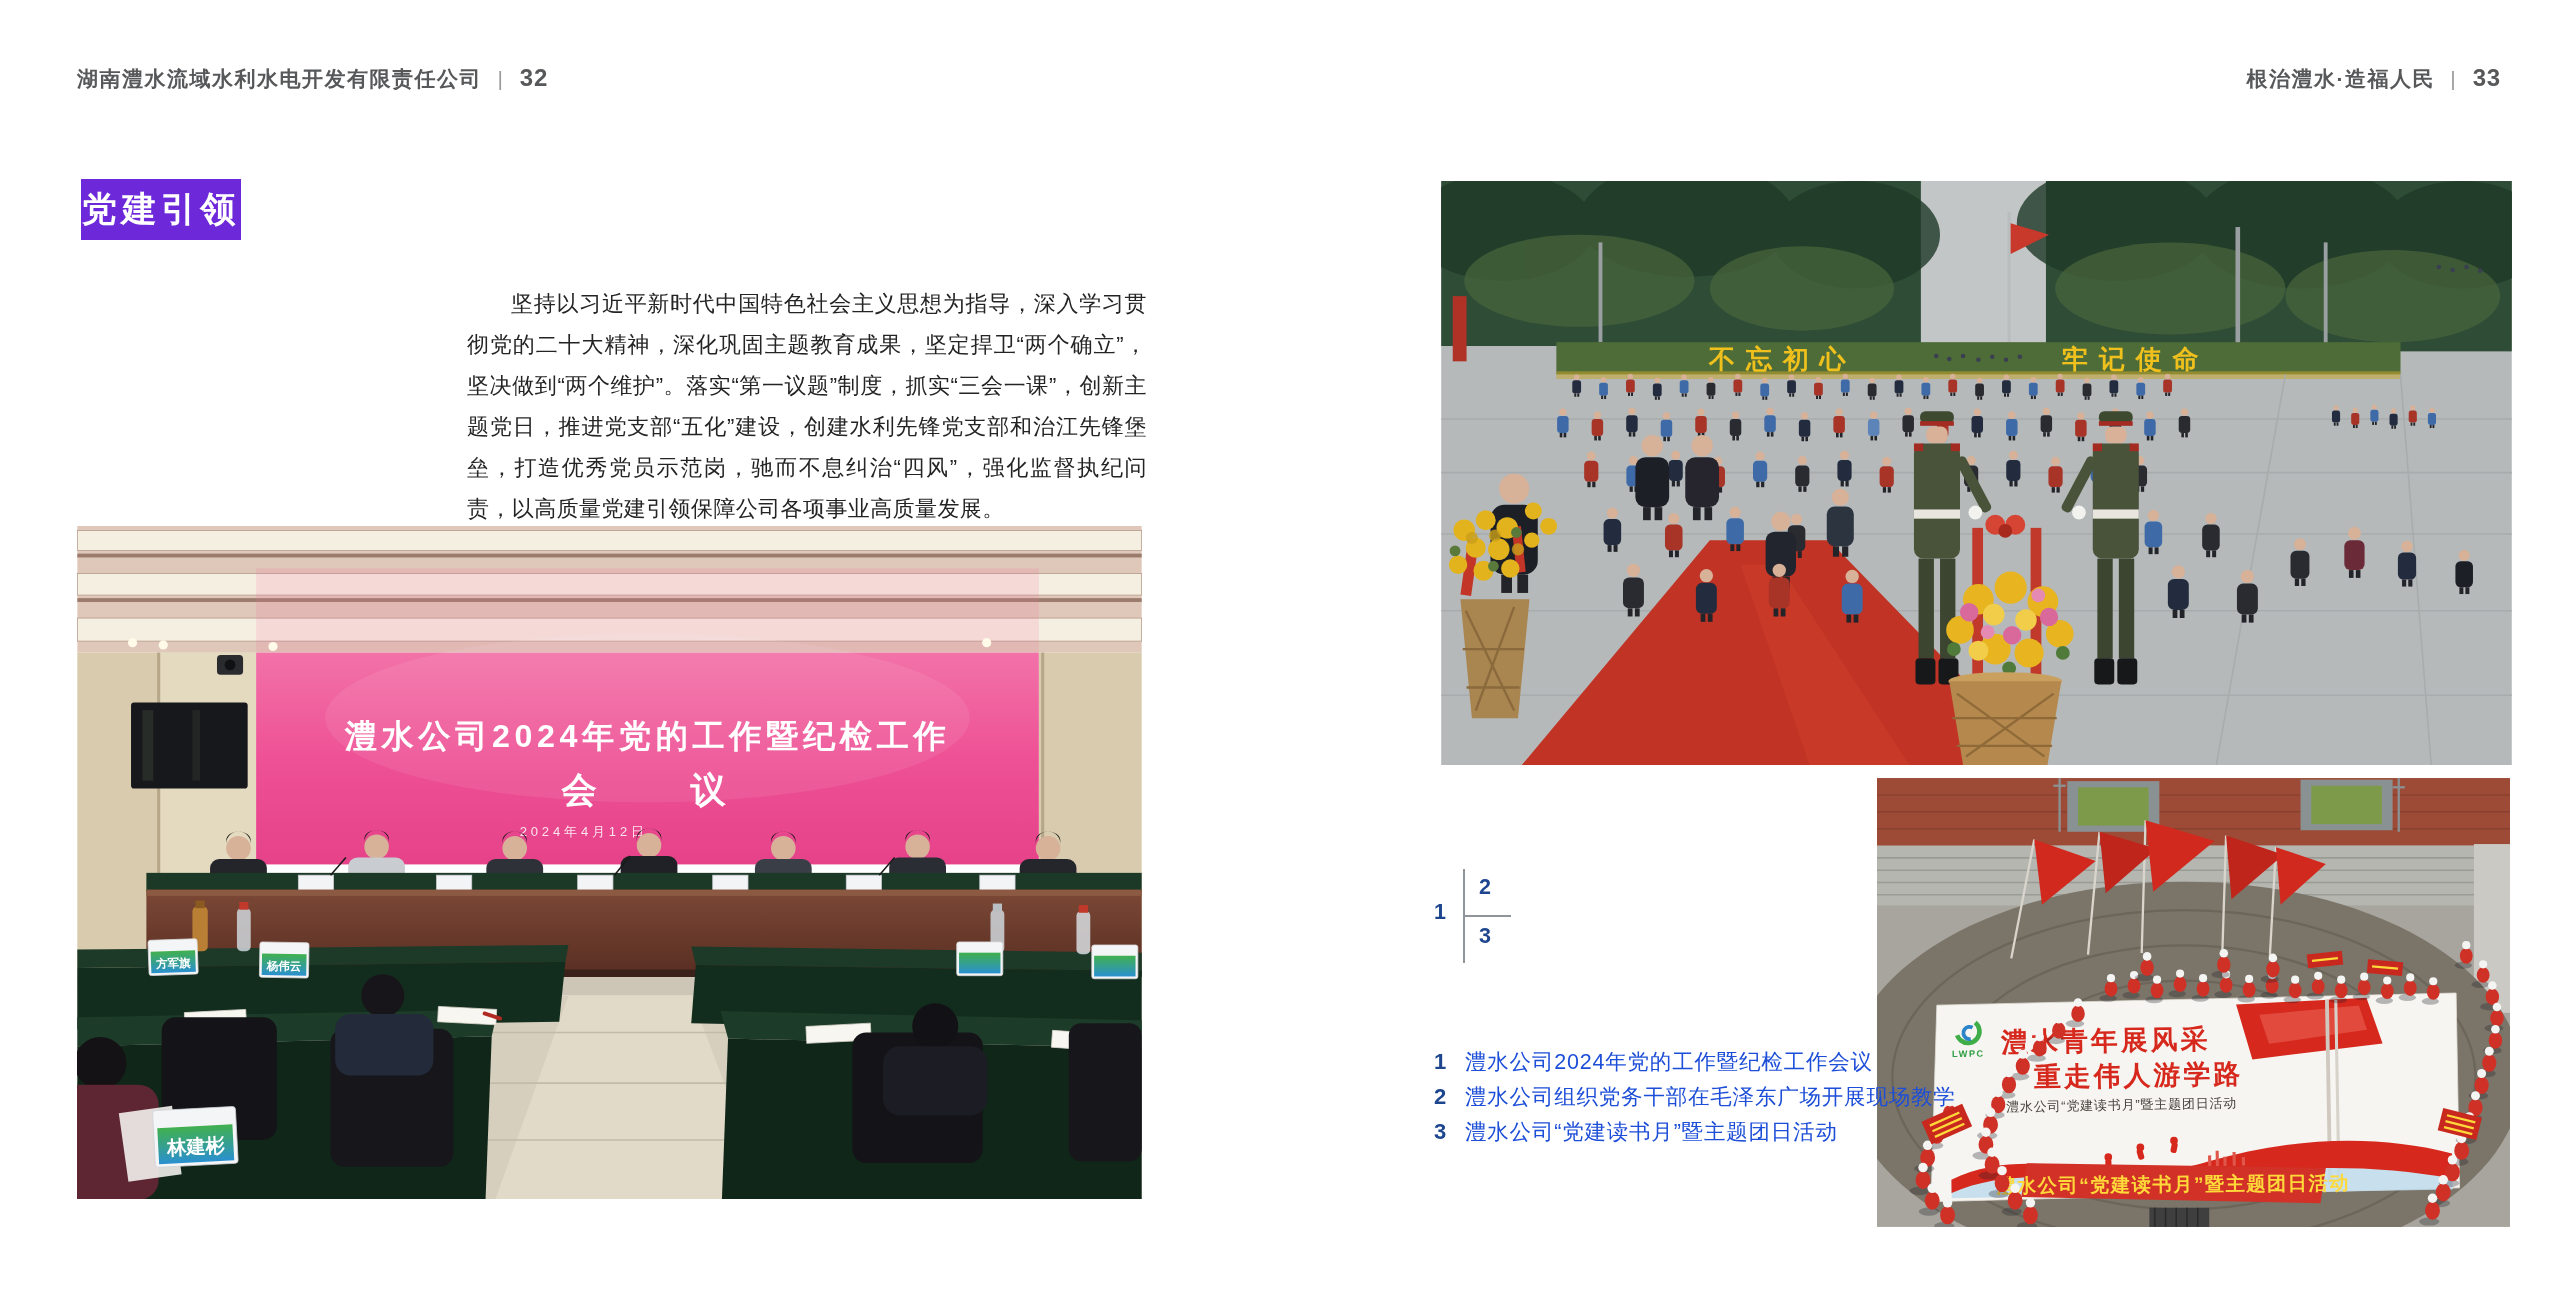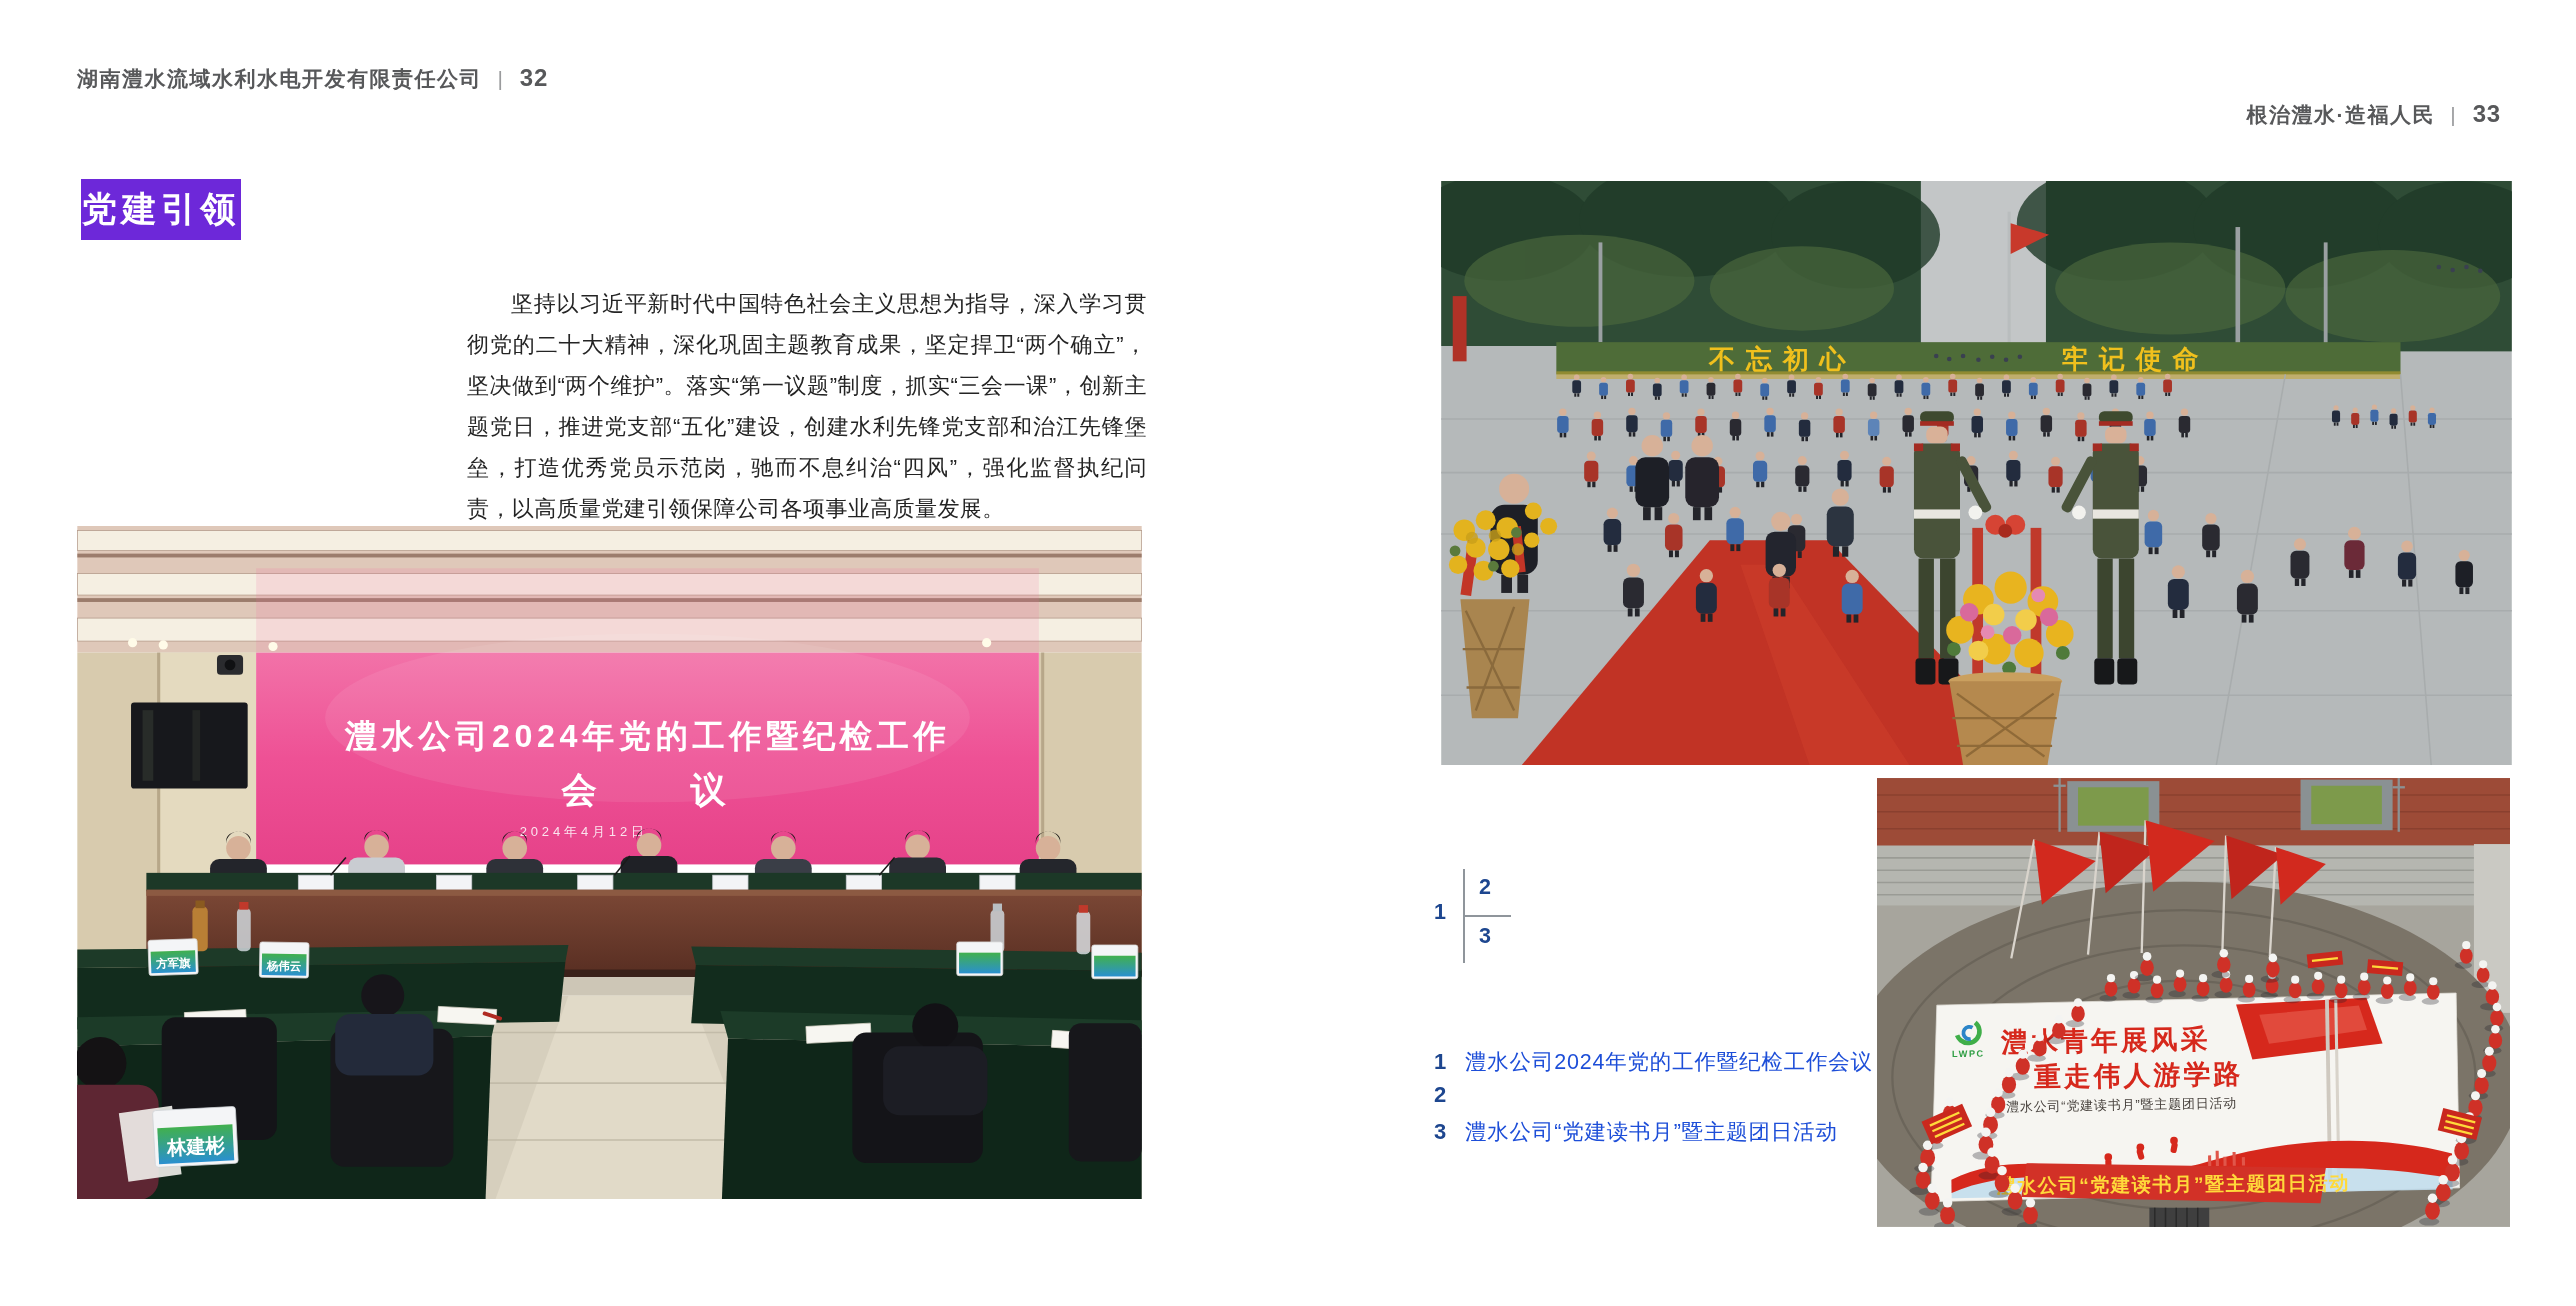--- a/index.html
+++ b/index.html
@@ -28,21 +28,21 @@
   svg text{font-family:"Liberation Sans","DejaVu Sans",sans-serif;}
 </style>
 </head>
 <body>
 
 <div class="abs" style="left:0;top:0;width:2576px;height:1306px;">
 
   <div class="abs hdr" style="left:77px;top:64px;">
     <span>湖南澧水流域水利水电开发有限责任公司</span><span class="sep">|</span><span class="pg">32</span>
   </div>
-  <div class="abs hdr" style="right:75px;top:64px;text-align:right;margin-top:36px;">
+  <div class="abs hdr" style="right:75px;top:64px;text-align:right;">
     <span>根治澧水·造福人民</span><span class="sep">|</span><span class="pg">33</span>
   </div>
 
   <div class="abs badge">党建引领</div>
 
   <div class="abs para">坚持以习近平新时代中国特色社会主义思想为指导，深入学习贯彻党的二十大精神，深化巩固主题教育成果，坚定捍卫“两个确立”，坚决做到“两个维护”。落实“第一议题”制度，抓实“三会一课”，创新主题党日，推进党支部“五化”建设，创建水利先锋党支部和治江先锋堡垒，打造优秀党员示范岗，驰而不息纠治“四风”，强化监督执纪问责，以高质量党建引领保障公司各项事业高质量发展。</div>
 
   <svg class="abs" style="left:77px;top:526px;" width="1065" height="673" viewBox="0 0 1387 877">
     <defs>
       <linearGradient id="pink" x1="0" y1="0" x2="0" y2="1">
@@ -687,20 +687,21 @@
     <div class="abs fm-num" style="left:1479px;top:924px;">3</div>
   </div>
 
   <div class="abs caps">
     <div class="cap-row">
       <span class="cap-num">1</span>
       <span class="cap-text">澧水公司2024年党的工作暨纪检工作会议</span>
     </div>
     <div class="cap-row">
       <span class="cap-num">2</span>
+      <span class="cap-text">澧水公司组织党务干部在毛泽东广场开展现场教学</span>
     </div>
     <div class="cap-row">
       <span class="cap-num">3</span>
       <span class="cap-text">澧水公司“党建读书月”暨主题团日活动</span>
     </div>
   </div>
 
 </div>
 
 

